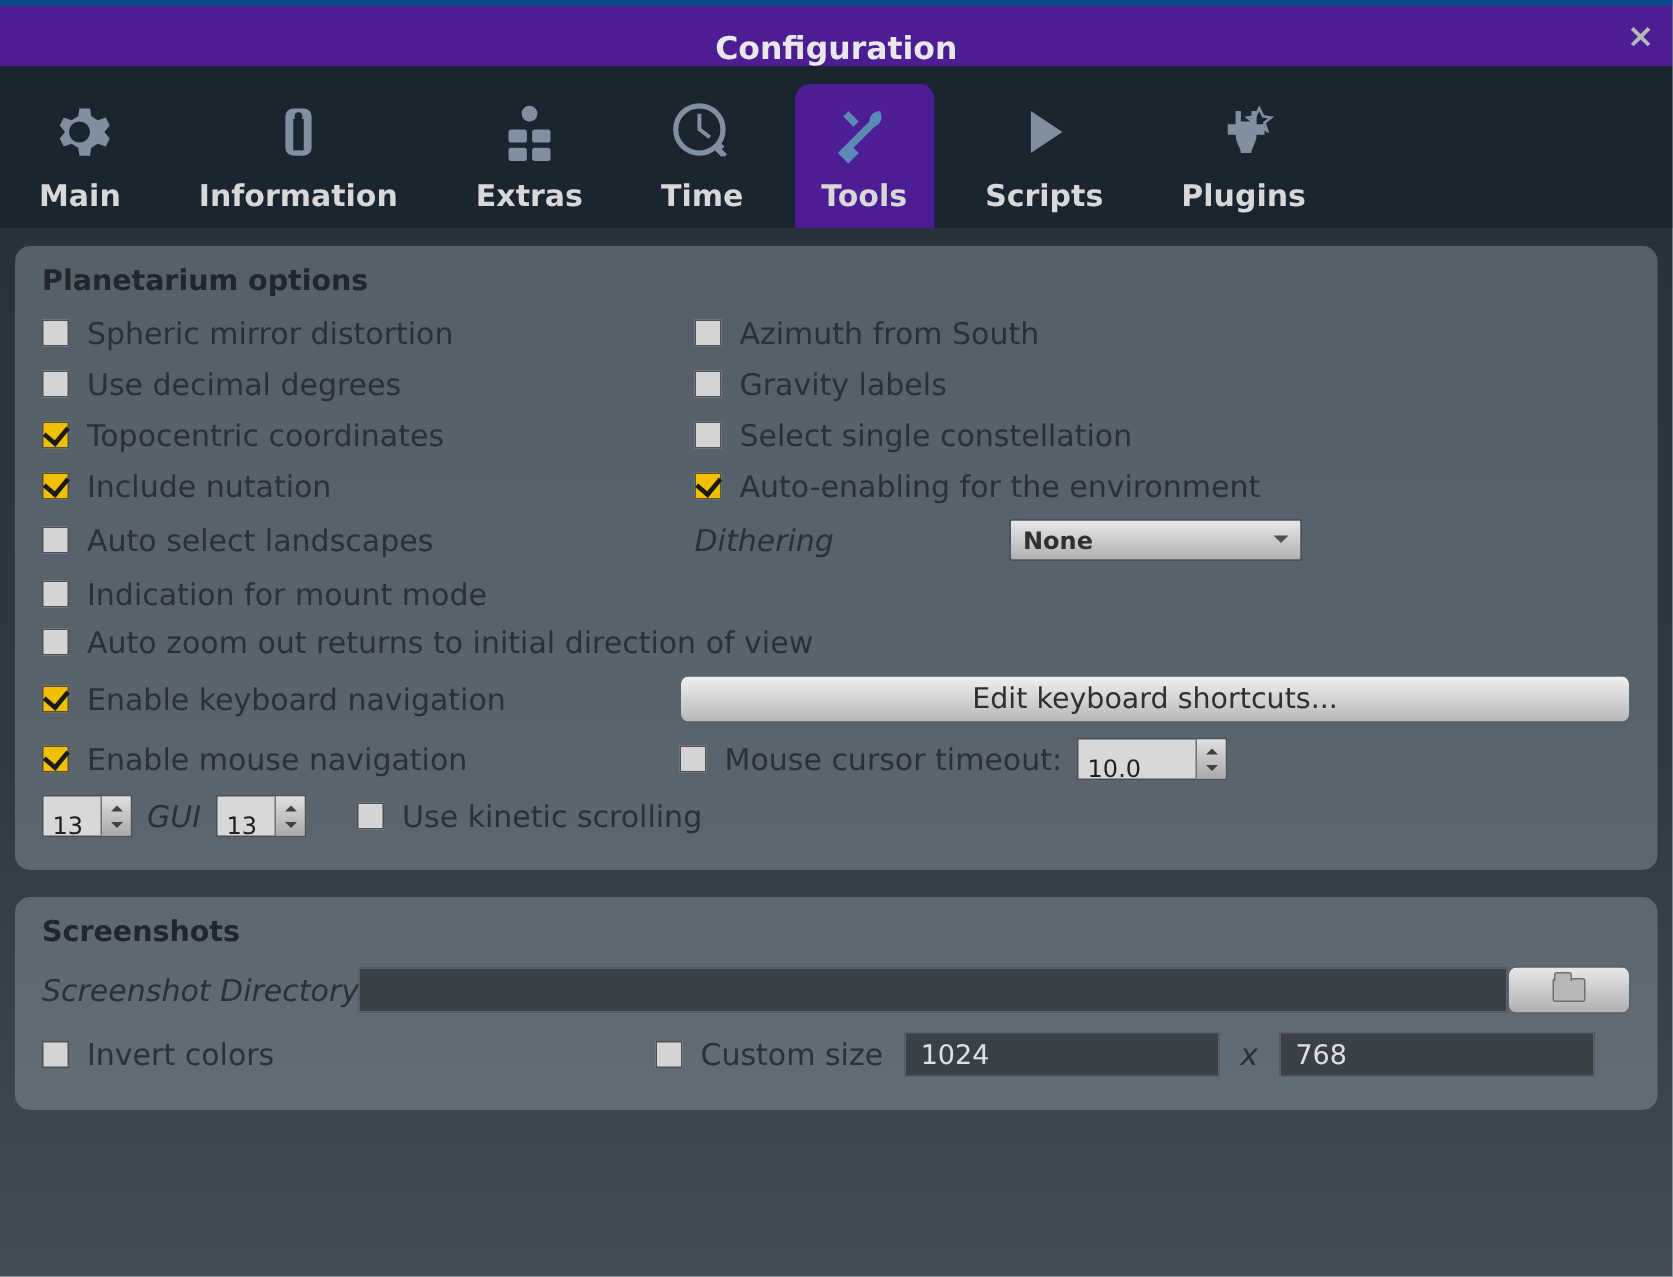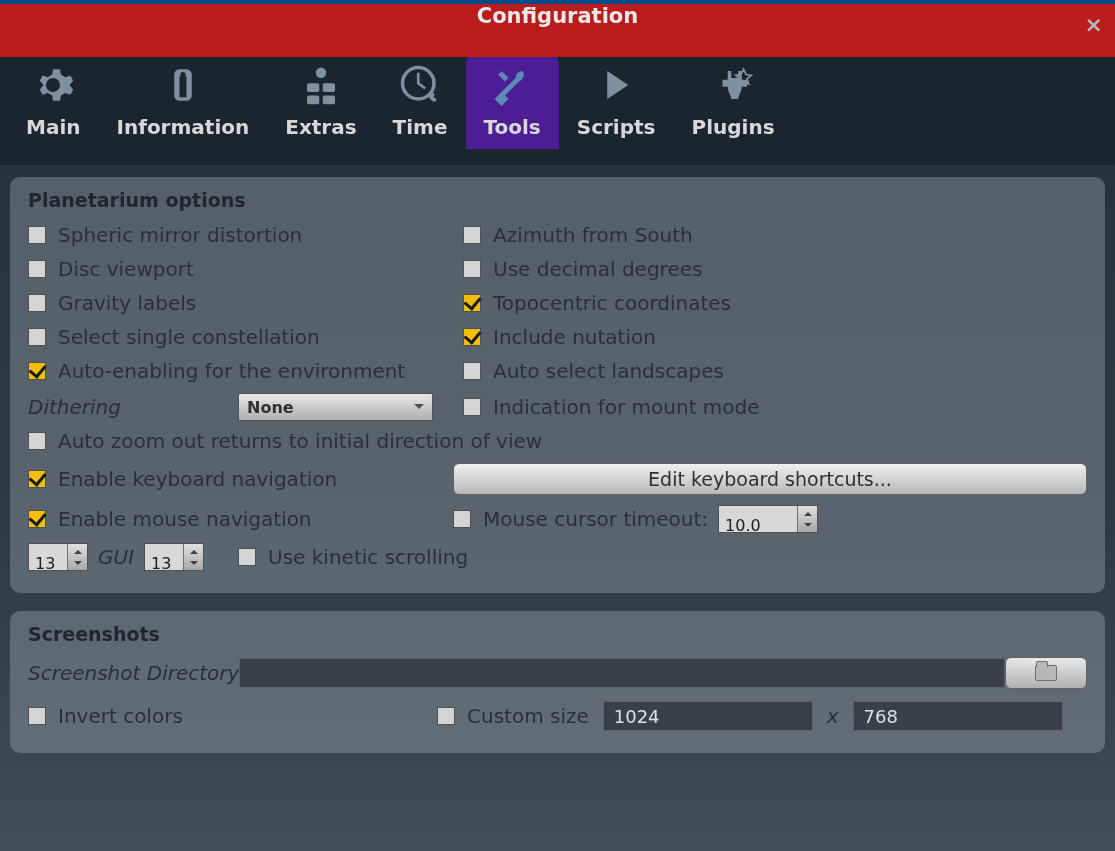--- a/index.html
+++ b/index.html
@@ -8,24 +8,24 @@
     height: 851px;
     background: linear-gradient(to bottom, #2a3540 0%, #3a4550 60%, #4a5560 80%, #5a6570 100%);
     overflow: hidden;
   }
   .window {
     width: 100%;
     height: 100%;
     background: rgba(30,40,50,0.4);
   }
   .titlebar {
-    height: 57px;
-    background: #b91c1c;
-    display: flex;
-    align-items: flex-start;
+    height: 44px;
+    background: #4c1d95;
+    display: flex;
+    align-items: flex-end;
     justify-content: center;
     position: relative;
     border-top: 4px solid #0a4a8a;
   }
   .titlebar-title {
     color: #e8e8e8;
     font-size: 21px;
     font-weight: bold;
   }
   .close-btn {
@@ -35,22 +35,22 @@
     color: #b8b8b8;
     font-size: 22px;
     cursor: pointer;
     font-weight: bold;
   }
   .tabbar {
     height: 108px;
     background: #1a2530;
     display: flex;
     align-items: flex-end;
-    padding: 16px 8px;
-    gap: 0;
+    padding: 0 8px;
+    gap: 16px;
   }
   .tab {
     display: flex;
     flex-direction: column;
     align-items: center;
     justify-content: flex-end;
     padding: 8px 18px 10px 18px;
     cursor: pointer;
     border-radius: 10px 10px 0 0;
     gap: 6px;
@@ -354,24 +354,20 @@
       <div class="two-col">
         <label class="chk">
             <input type="checkbox" style="">
             <span>Spheric mirror distortion</span>
           </label>
         <label class="chk">
             <input type="checkbox" style="">
             <span>Azimuth from South</span>
           </label>
 
-        <label class="chk">
-            <input type="checkbox" style="">
-            <span>Disc viewport</span>
-          </label>
         <label class="chk">
             <input type="checkbox" style="">
             <span>Use decimal degrees</span>
           </label>
 
         <label class="chk">
             <input type="checkbox" style="">
             <span>Gravity labels</span>
           </label>
         <label class="chk">

